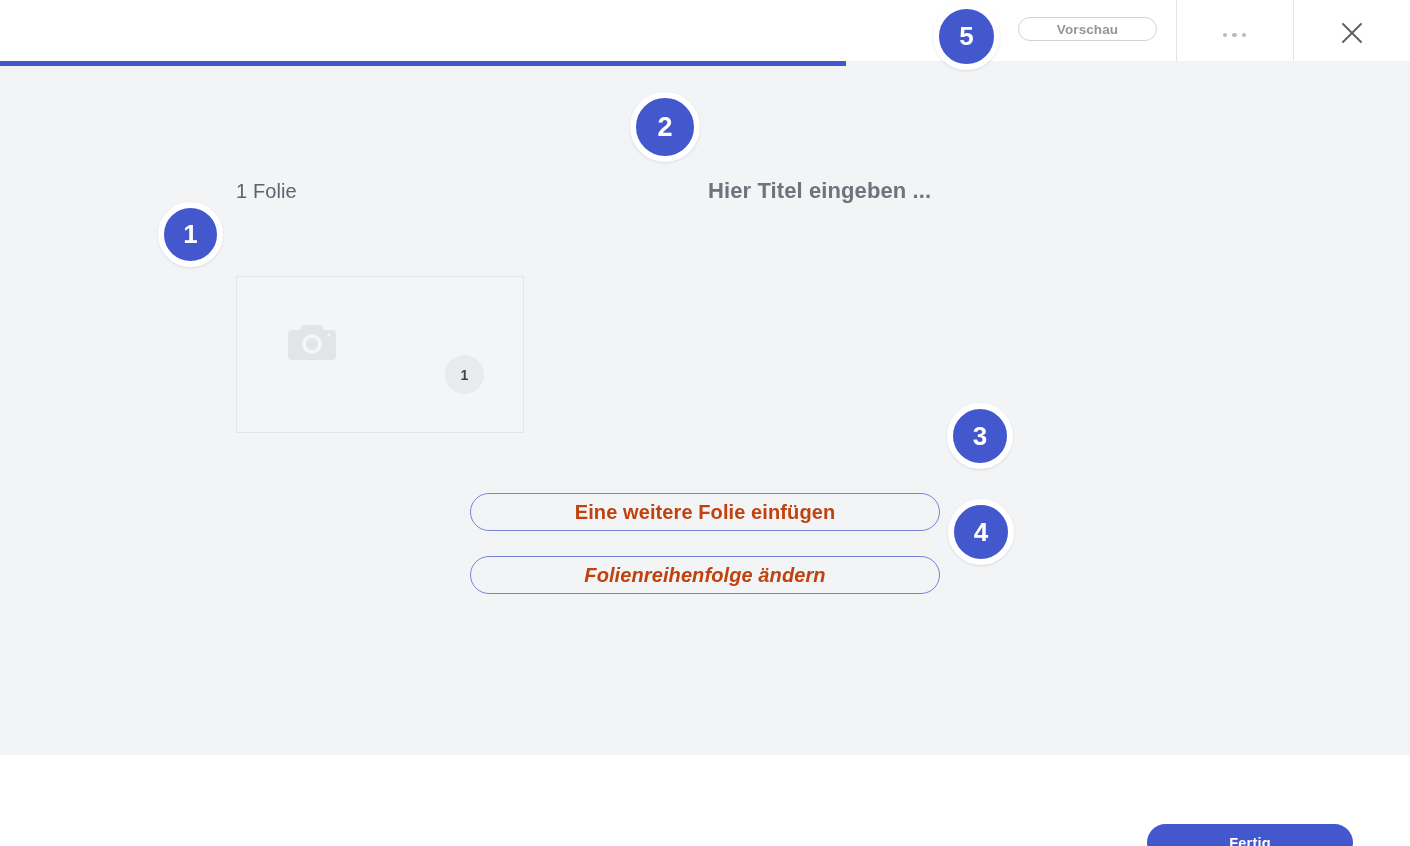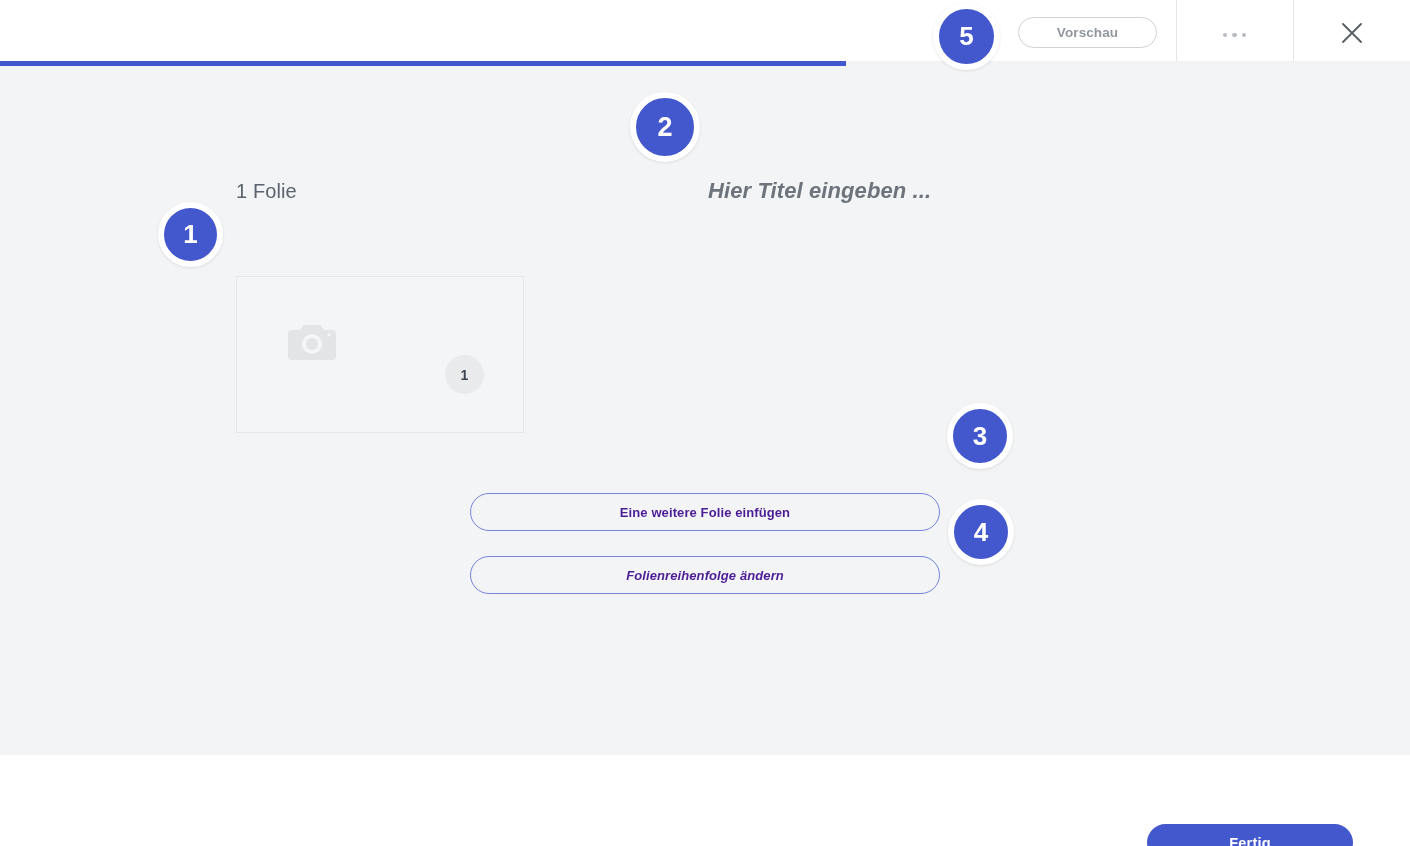--- a/index.html
+++ b/index.html
@@ -53,21 +53,21 @@
     width: 847px;
     height: 5px;
     background: #4458cd;
   }
 
   .preview-btn {
     position: absolute;
     left: 1018px;
     top: 17px;
     width: 139px;
-    height: 31px;
+    height: 24px;
     border: 1px solid #cfd3d8;
     border-radius: 16px;
     background: #ffffff;
     color: #92979e;
     font-size: 13.5px;
     font-weight: 600;
     letter-spacing: .1px;
     cursor: pointer;
     font-family: "Liberation Sans", sans-serif;
   }
@@ -123,21 +123,20 @@
   }
 
   .title-placeholder {
     position: absolute;
     left: 708px;
     top: 112px;
     font-size: 22px;
     font-weight: 700;
     color: #6e747c;
     letter-spacing: .1px;
-    font-style: italic;
   }
 
   
   .thumb {
     position: absolute;
     left: 236px;
     top: 210px;
     width: 288px;
     height: 157px;
     background: #f4f5f7;
@@ -168,22 +167,22 @@
 
   
   .pill-btn {
     position: absolute;
     left: 470px;
     width: 470px;
     height: 38px;
     border: 1px solid #7784da;
     border-radius: 19px;
     background: transparent;
-    color: #4c1d95;
-    font-size: 13px;
+    color: #c2410c;
+    font-size: 20px;
     font-weight: 700;
     letter-spacing: .1px;
     cursor: pointer;
     font-family: "Liberation Sans", sans-serif;
   }
   .pill-btn.add-slide  { top: 427px; }
   .pill-btn.reorder    { top: 490px; font-style: italic; }
 
   
   .footer {

